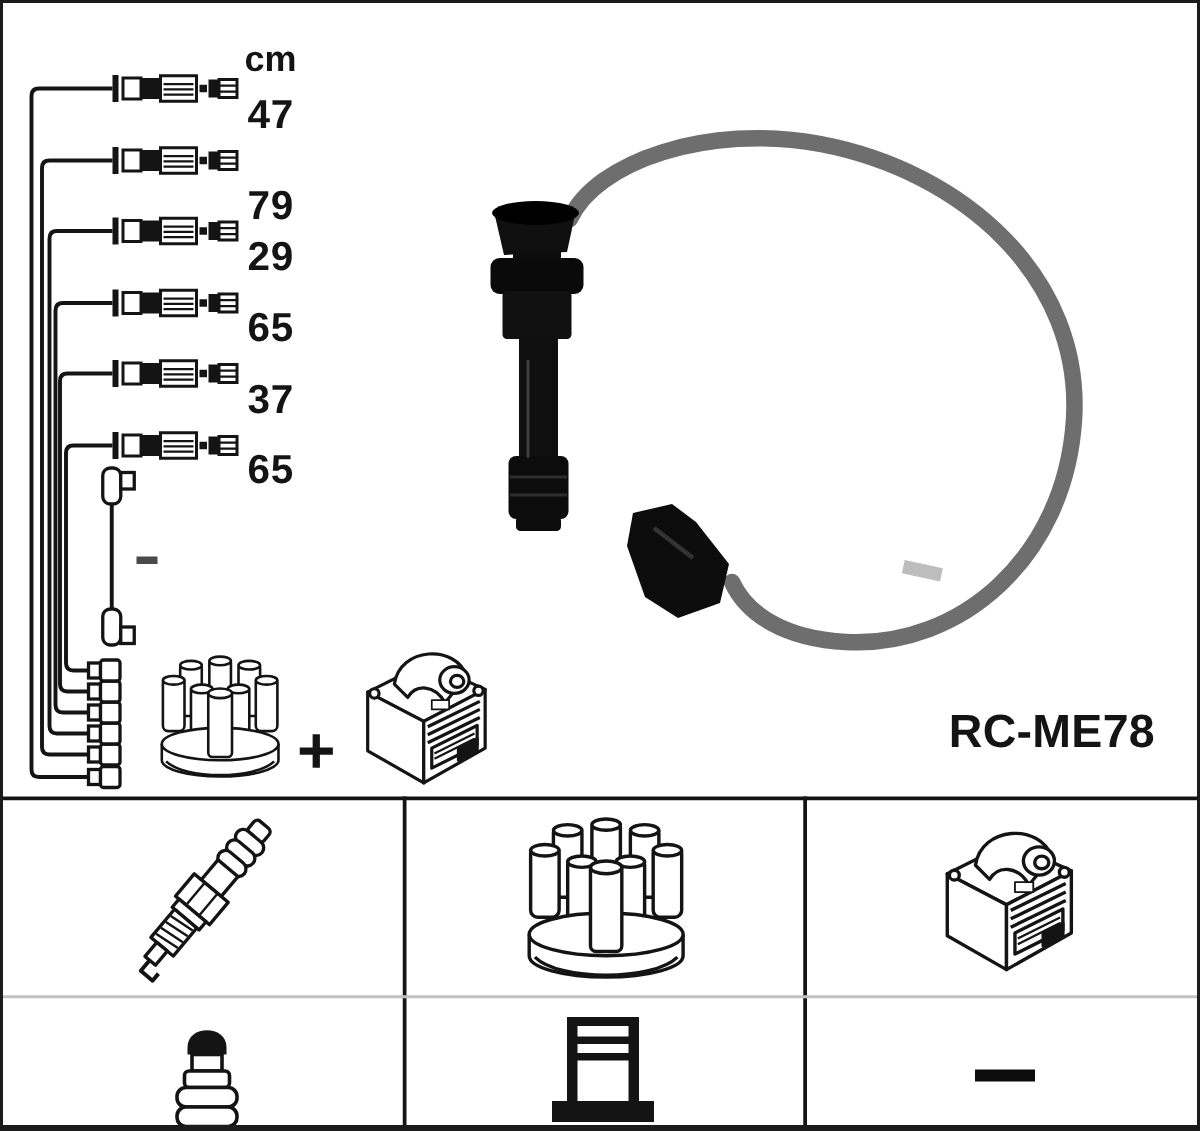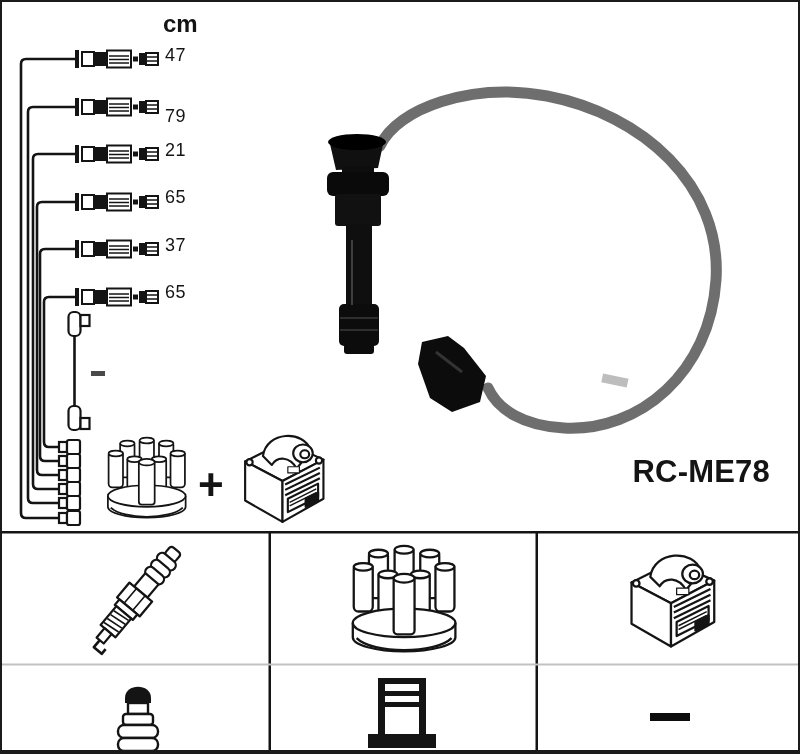--- a/index.html
+++ b/index.html
@@ -1,23 +1,23 @@
 <!DOCTYPE html>
 <html><head>
 <meta charset="utf-8">
 <style>
   html,body{margin:0;padding:0;background:#e8e8e8;}
   .stage{
     position:relative;width:800px;height:754px;box-sizing:border-box;
     background:#ffffff;border:2px solid #1b1b1b;border-bottom-width:4px;
     overflow:hidden;font-family:"Liberation Sans", sans-serif;color:#141414;
   }
-  .abs{position:absolute;}
+  .abs{position:absolute;margin-top:16px;}
   .unit-label{left:161px;top:8px;font-size:24px;font-weight:700;}
-  .len{left:163px;width:70px;font-size:18px;font-weight:400;letter-spacing:0.5px;}
+  .len{left:163px;width:70px;font-size:27px;font-weight:700;letter-spacing:0.5px;}
   .len0{top:43px;} .len1{top:104px;} .len2{top:138px;}
   .len3{top:185px;} .len4{top:233px;} .len5{top:280px;}
   .plus-sign{left:196px;top:458px;font-size:44px;font-weight:800;}
   .pn-block{right:28px;top:453px;text-align:right;line-height:1.1;}
   .pn{font-size:31px;font-weight:700;letter-spacing:0.2px;}
   .stock{font-size:23px;font-weight:700;margin-top:9px;}
   svg{position:absolute;left:0;top:0;}
 </style>
 </head>
 <body>
@@ -180,21 +180,21 @@
     <use href="#cap" transform="translate(347,543) scale(0.95)"></use>
     <use href="#coil" transform="translate(622,541) scale(0.94)"></use>
     <use href="#nip" transform="translate(110,674)"></use>
     <use href="#ped" transform="translate(366,676)"></use>
     <rect x="648" y="711" width="40" height="8" fill="#0c0c0c"></rect>
   </svg>
 
   <div class="abs unit-label">cm</div>
   <div class="abs len len0">47</div>
   <div class="abs len len1">79</div>
-  <div class="abs len len2">21</div>
+  <div class="abs len len2">29</div>
   <div class="abs len len3">65</div>
   <div class="abs len len4">37</div>
   <div class="abs len len5">65</div>
 
   <div class="abs plus-sign">+</div>
 
   <div class="abs pn-block">
     <div class="pn">RC-ME78</div>
   </div>
 

